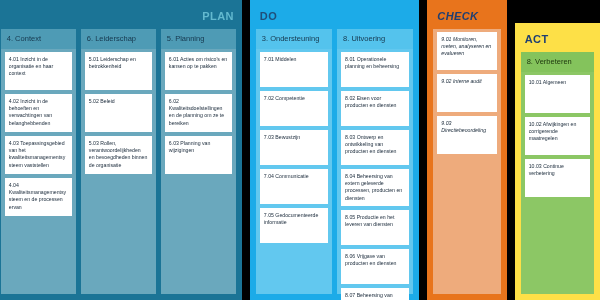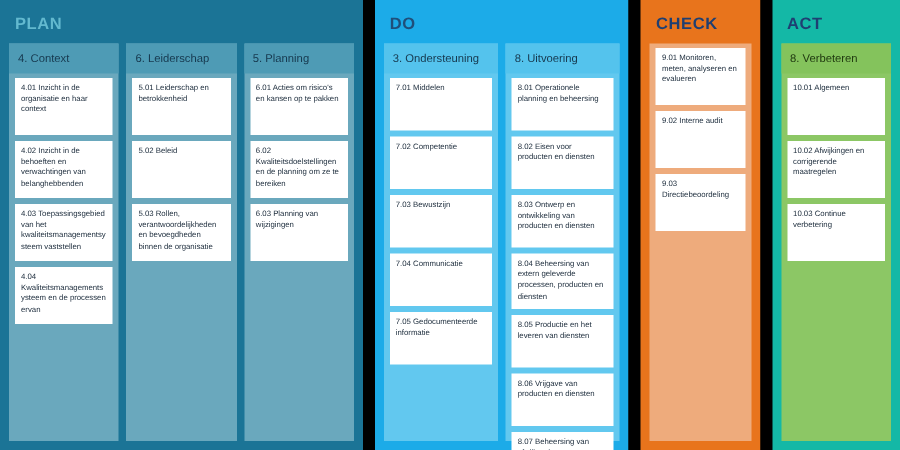--- a/index.html
+++ b/index.html
@@ -29,28 +29,28 @@
     flex-direction: column;
     box-sizing: border-box;
     padding: 6px 6px 6px 6px;
     overflow: hidden;
   }
 
   
   .phase-plan  { width: 244px; }
   .phase-gap   { width: 8px; background: #000000; flex: none; }
   .phase-do    { width: 171px; }
-  .phase-check { width: 80px; }
+  .phase-check { width: 80px; font-style: italic; }
   .phase-act   { width: 86px; }
 
   
-  .phase-plan  { background: #1b7496; }
+  .phase-plan  { background: #1b7496; align-items: flex-end; }
   .phase-do    { background: #1cabe8; }
   .phase-check { background: #e8741c; }
-  .phase-act   { background: #14b8a6; }
+  .phase-act   { background: #fde047; margin-top: 23px; }
 
   .phase-title {
     font-size: 11px;
     font-weight: bold;
     letter-spacing: 0.4px;
     line-height: 14px;
     padding: 3px 2px 6px 4px;
     flex: none;
   }
   .phase-plan  .phase-title { color: #63b9cf; }

